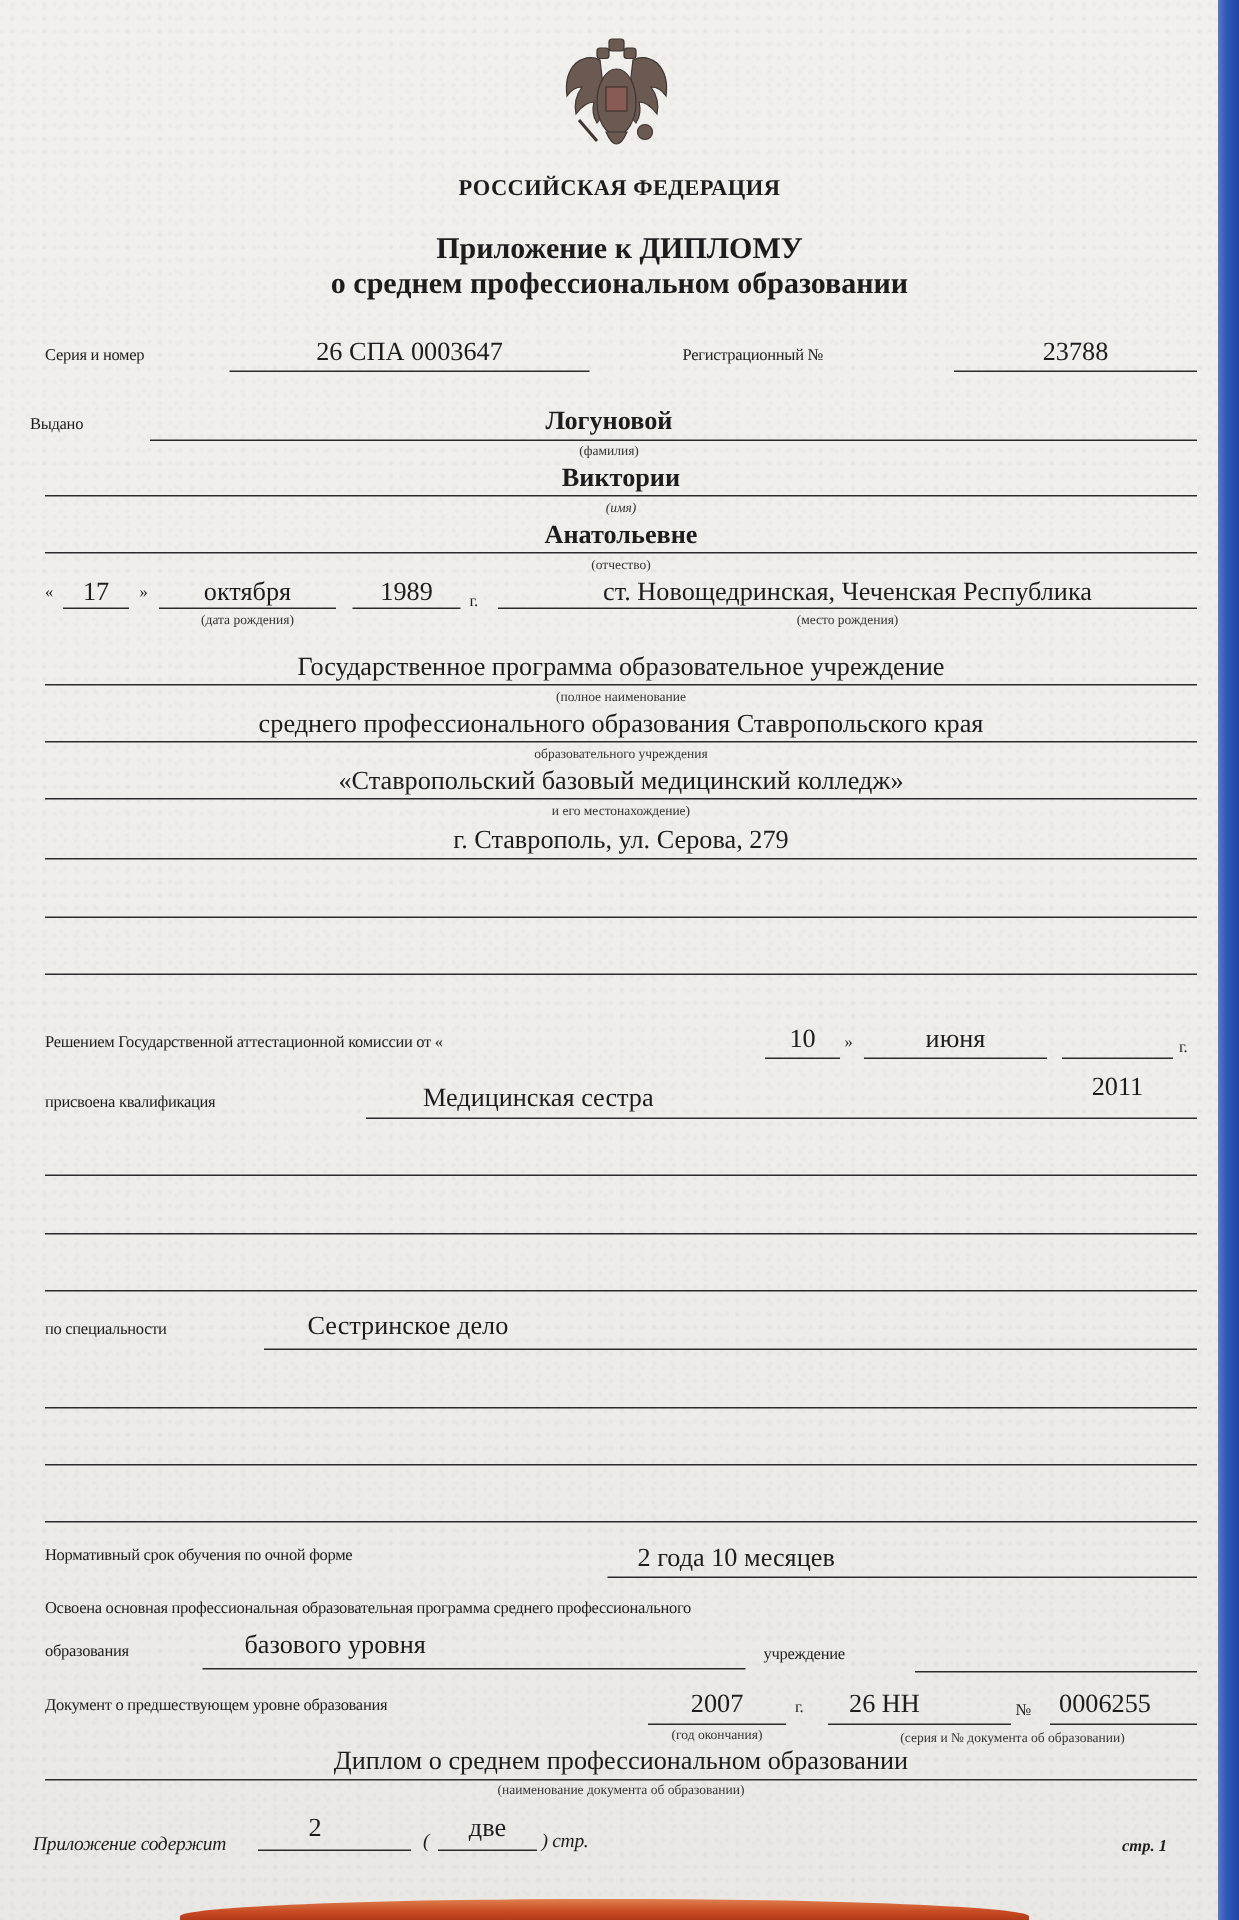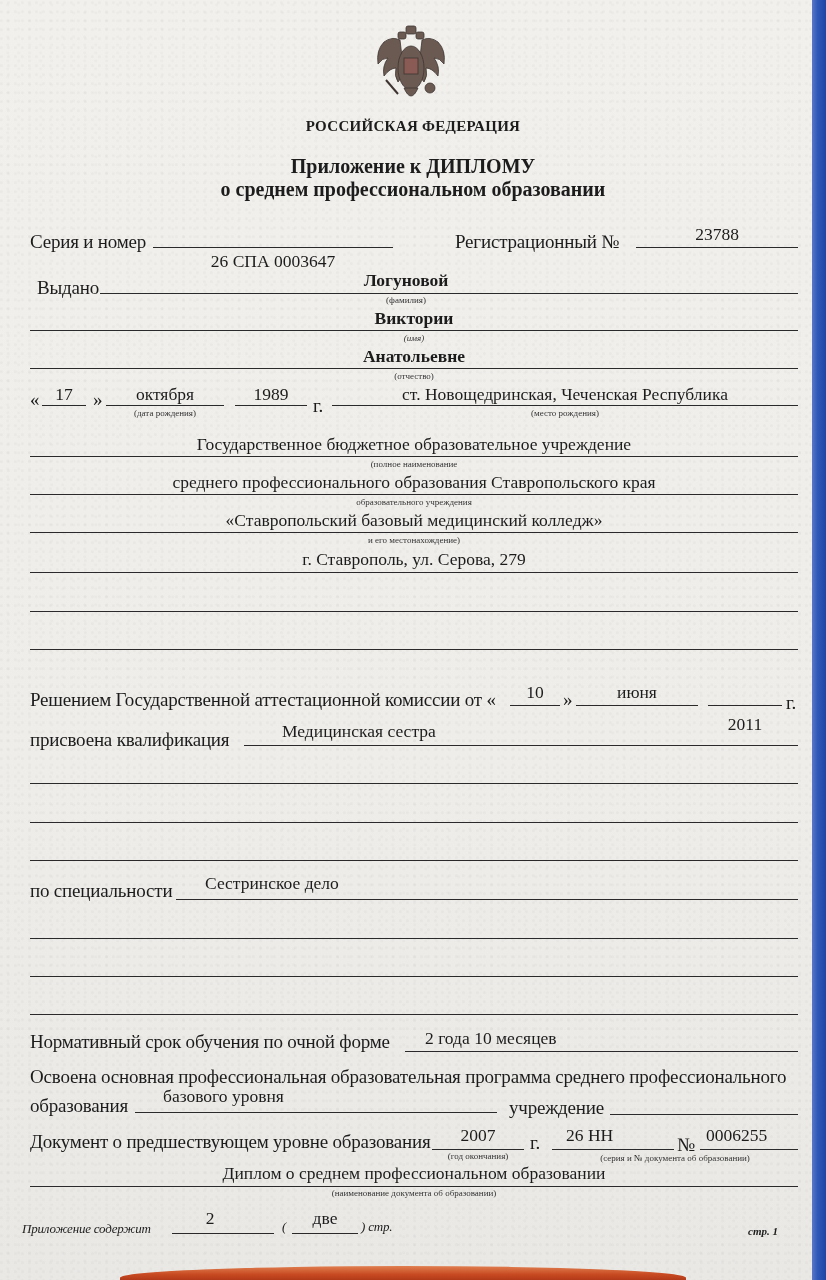--- a/index.html
+++ b/index.html
@@ -21,21 +21,21 @@
     background:linear-gradient(90deg,#5a78c8 0%,#2f58b8 40%,#1e45a6 100%);
   }
   .red-edge {
     position:absolute; left:120px; right:140px; bottom:0; height:14px;
     background:linear-gradient(180deg,#e08050 0%,#c84a22 60%,#b23a18 100%);
     border-radius:60% 60% 0 0 / 100% 100% 0 0;
   }
   .abs { position:absolute; white-space:nowrap; }
   .line { position:absolute; height:0; border-top:1.3px solid #2a2a2a; }
   .small { font-size:9px; color:#333; }
-  .lbl { font-size:19px; letter-spacing:-0.2px; }
+  .lbl { font-size:11px; letter-spacing:-0.2px; }
   .val { font-size:17.5px; }
   .bold { font-weight:bold; }
   .center { text-align:center; }
   .emblem { position:absolute; left:372px; top:24px; width:78px; height:84px; }
   .country { left:0; width:826px; top:118px; text-align:center; font-weight:bold; font-size:15px; letter-spacing:0.3px; }
   .title1 { left:0; width:826px; top:155px; text-align:center; font-weight:bold; font-size:20px; }
   .title2 { left:0; width:826px; top:178px; text-align:center; font-weight:bold; font-size:20px; }
   .italic { font-style:italic; }
 </style>
 </head>
@@ -59,27 +59,27 @@
     <circle cx="58" cy="64" r="5"></circle>
   </g>
 </svg>
 
 <div class="abs country">РОССИЙСКАЯ ФЕДЕРАЦИЯ</div>
 <div class="abs title1">Приложение к ДИПЛОМУ</div>
 <div class="abs title2">о среднем профессиональном образовании</div>
 
 <div class="abs lbl" style="left:30px;top:231px;">Серия и номер</div>
 <div class="line" style="left:153px;width:240px;top:247px;"></div>
-<div class="abs val center" style="left:153px;width:240px;top:224px;margin-top:27px;">26  СПА  0003647</div>
+<div class="abs val center" style="left:153px;width:240px;top:224px;">26  СПА  0003647</div>
 
 <div class="abs lbl" style="left:455px;top:231px;">Регистрационный №</div>
 <div class="line" style="left:636px;width:162px;top:247px;"></div>
 <div class="abs val center" style="left:636px;width:162px;top:224px;">23788</div>
 
-<div class="abs lbl" style="left:37px;top:277px;">Выдано</div>
+<div class="abs lbl" style="left:20px;top:277px;">Выдано</div>
 <div class="line" style="left:100px;width:698px;top:293px;"></div>
 <div class="abs val bold center" style="left:100px;width:612px;top:270px;">Логуновой</div>
 <div class="abs small center" style="left:100px;width:612px;top:295px;">(фамилия)</div>
 
 <div class="line" style="left:30px;width:768px;top:330px;"></div>
 <div class="abs val bold center" style="left:30px;width:768px;top:308px;">Виктории</div>
 <div class="abs small center" style="left:30px;width:768px;top:333px;font-style:italic;">(имя)</div>
 
 <div class="line" style="left:30px;width:768px;top:368px;"></div>
 <div class="abs val bold center" style="left:30px;width:768px;top:346px;">Анатольевне</div>
@@ -93,21 +93,21 @@
 <div class="abs val center" style="left:106px;width:118px;top:384px;">октября</div>
 <div class="line" style="left:235px;width:72px;top:405px;"></div>
 <div class="abs val center" style="left:235px;width:72px;top:384px;">1989</div>
 <div class="abs lbl" style="left:313px;top:395px;">г.</div>
 <div class="abs small center" style="left:106px;width:118px;top:408px;">(дата рождения)</div>
 <div class="line" style="left:332px;width:466px;top:405px;"></div>
 <div class="abs val center" style="left:332px;width:466px;top:384px;">ст. Новощедринская, Чеченская Республика</div>
 <div class="abs small center" style="left:332px;width:466px;top:408px;">(место рождения)</div>
 
 <div class="line" style="left:30px;width:768px;top:456px;"></div>
-<div class="abs val center" style="left:30px;width:768px;top:434px;">Государственное бюджетное образовательное учреждение</div>
+<div class="abs val center" style="left:30px;width:768px;top:434px;">Государственное программа образовательное учреждение</div>
 <div class="abs small center" style="left:30px;width:768px;top:459px;">(полное наименование</div>
 
 <div class="line" style="left:30px;width:768px;top:494px;"></div>
 <div class="abs val center" style="left:30px;width:768px;top:472px;">среднего профессионального образования Ставропольского края</div>
 <div class="abs small center" style="left:30px;width:768px;top:497px;">образовательного учреждения</div>
 
 <div class="line" style="left:30px;width:768px;top:532px;"></div>
 <div class="abs val center" style="left:30px;width:768px;top:510px;">«Ставропольский базовый медицинский колледж»</div>
 <div class="abs small center" style="left:30px;width:768px;top:535px;">и его местонахождение)</div>
 

